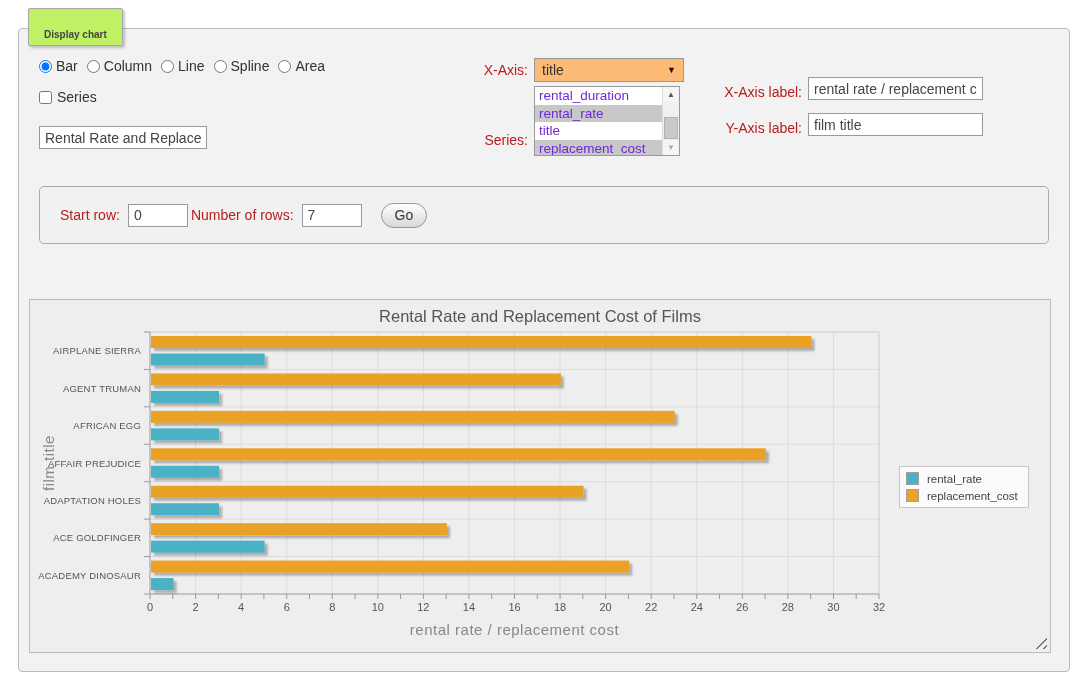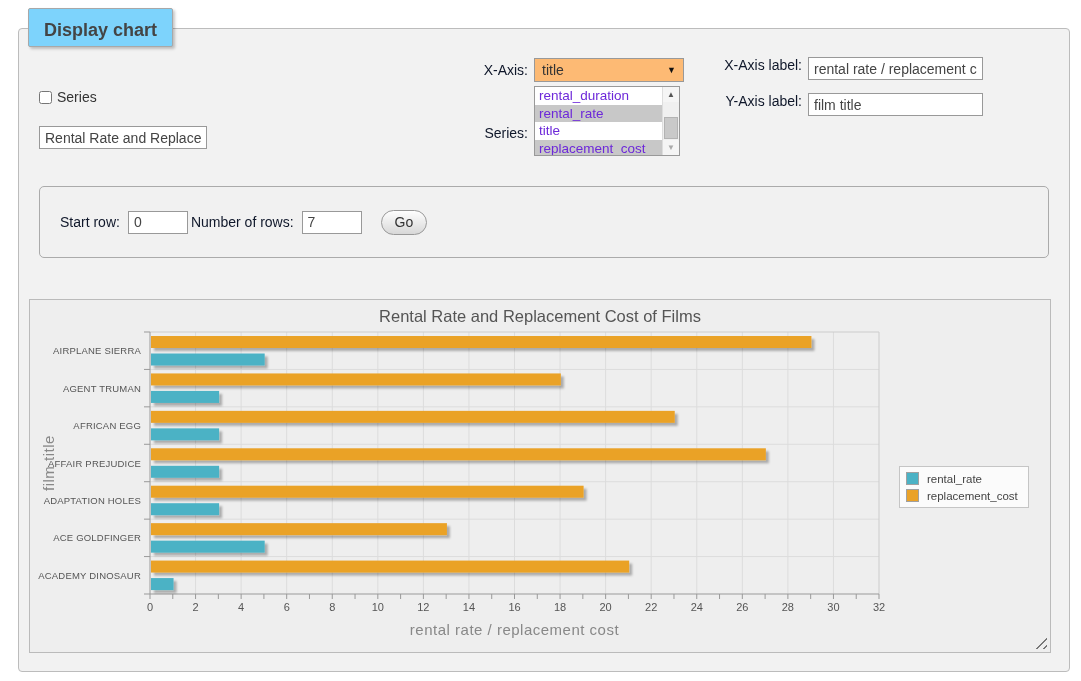--- a/index.html
+++ b/index.html
@@ -3,64 +3,64 @@
 <meta charset="utf-8">
 <style>
   * { margin:0; padding:0; box-sizing:border-box; }
   html,body { background:#fff; }
   .page { position:relative; width:1081px; height:681px; background:#fff;
           font-family:"Liberation Sans", sans-serif; font-size:14px; color:#333; overflow:hidden; }
 
   
   .fieldset { position:absolute; left:18px; top:28px; width:1052px; height:644px;
               background:#f2f2f2; border:1px solid #bcbcbc; border-radius:4px; }
-  .legend-tab { position:absolute; left:28px; top:8px; z-index:5; background:#7dd3fc;
+  .legend-tab { position:absolute; left:28px; top:8px; z-index:5; background:#bef264;
                 border:1px solid #a8a8a8; border-radius:2px; box-shadow:2px 2px 3px rgba(0,0,0,0.22);
-                padding:11px 15px 5px 15px; font-weight:bold; font-size:18px; color:#444; }
+                padding:20px 15px 5px 15px; font-weight:bold; font-size:10px; color:#444; }
 
   
   .radio-row { position:absolute; left:20px; top:29px; display:flex; align-items:center; }
   .radio-item { display:flex; align-items:center; margin-right:9px; cursor:pointer; }
   .radio-item input { margin-right:4px; }
   .stacked-row { position:absolute; left:20px; top:60px; display:flex; align-items:center; cursor:pointer; }
   .stacked-row input { margin-right:5px; }
 
   input[type=text] { height:23px; border:1px solid #999; background:#fff; padding:1px 5px;
                      font-family:"Liberation Sans", sans-serif; font-size:14px; color:#444; }
   .title-input { position:absolute; left:20px; top:97px; width:168px; }
 
-  .form-label { font-size:14px; color:#0f172a; text-align:right; }
+  .form-label { font-size:14px; color:#b91c1c; text-align:right; }
 
   .xaxis-row { position:absolute; left:417px; top:29px; display:flex; align-items:center; }
   .xaxis-row .form-label { width:92px; margin-right:6px; }
   .select { width:150px; height:24px; background:#fdba74; border:1px solid #999; display:flex;
             align-items:center; justify-content:space-between; padding:0 7px; cursor:pointer; }
   .select-arrow { font-size:9px; color:#111; }
 
   .series-row { position:absolute; left:417px; top:57px; display:flex; align-items:flex-end; }
-  .series-row .form-label { width:92px; margin-right:6px; margin-bottom:15px; }
+  .series-row .form-label { width:92px; margin-right:6px; margin-bottom:8px; }
   .listbox { width:146px; height:70px; background:#fff; border:1px solid #999; display:flex; }
   .options { flex:1; overflow:hidden; }
   .option { height:17.5px; line-height:17.5px; padding-left:4px; font-size:13.5px; color:#6d28d9;
             white-space:nowrap; overflow:hidden; cursor:default; }
   .option.sel { background:#c8c8c8; }
   .vscroll { width:17px; background:#f0f0f0; border-left:1px solid #ddd; position:relative;
              display:flex; flex-direction:column; justify-content:space-between; }
   .sb-btn { height:15px; display:flex; align-items:center; justify-content:center;
             font-size:8px; color:#555; background:#f5f5f5; }
   .sb-btn.down { color:#aaa; }
   .sb-thumb { position:absolute; left:1px; right:1px; top:30px; height:22px;
               background:#c9c9c9; border:1px solid #b3b3b3; }
 
-  .axis-label-row { position:absolute; left:695px; display:flex; align-items:flex-start; }
+  .axis-label-row { position:absolute; left:695px; display:flex; align-items:flex-end;margin-top:20px; }
   .axis-label-row .form-label { width:88px; margin-right:6px; }
   .axis-label-row input { width:175px; }
 
   
-  .rows-panel { position:absolute; left:20px; top:157px; width:1010px; height:72px;
+  .rows-panel { position:absolute; left:20px; top:157px; width:1010px; height:58px;
                 background:#f1f1f1; border:1px solid #ababab; border-radius:5px;
                 display:flex; align-items:center; padding-left:20px; }
   .rows-panel input { width:60px; margin-left:8px; }
   .rows-panel .lbl2 { margin-left:3px; }
   .go-btn { margin-left:19px; padding:3px 13px 4px 13px; font-family:"Liberation Sans",sans-serif;
             font-size:14px; color:#333; border:1px solid #999; border-radius:13px;
             background:linear-gradient(#fefefe,#d8d8d8); cursor:pointer; }
 
   
   .chart-box { position:absolute; left:10px; top:270px; width:1022px; height:354px;
@@ -84,20 +84,42 @@
                    background:repeating-linear-gradient(135deg,#777 0 1.5px,transparent 1.5px 4.5px);
                    cursor:se-resize; }
 </style>
 </head>
 <body>
 
 <div class="page">
 
   <div class="fieldset">
 
+    <div class="radio-row">
+      <label class="radio-item">
+        <input type="radio" name="charttype" checked="" style="">
+        <span>Bar</span>
+      </label>
+      <label class="radio-item">
+        <input type="radio" name="charttype" style="">
+        <span>Column</span>
+      </label>
+      <label class="radio-item">
+        <input type="radio" name="charttype" style="">
+        <span>Line</span>
+      </label>
+      <label class="radio-item">
+        <input type="radio" name="charttype" style="">
+        <span>Spline</span>
+      </label>
+      <label class="radio-item">
+        <input type="radio" name="charttype" style="">
+        <span>Area</span>
+      </label>
+    </div>
 
     <label class="stacked-row">
       <input type="checkbox" id="stacked-cb" style="">
       <span>Series</span>
     </label>
 
     <input type="text" class="title-input" value="Rental Rate and Replacement Cost of Films" style="">
 
     <div class="xaxis-row">
       <span class="form-label">X-Axis:</span>

